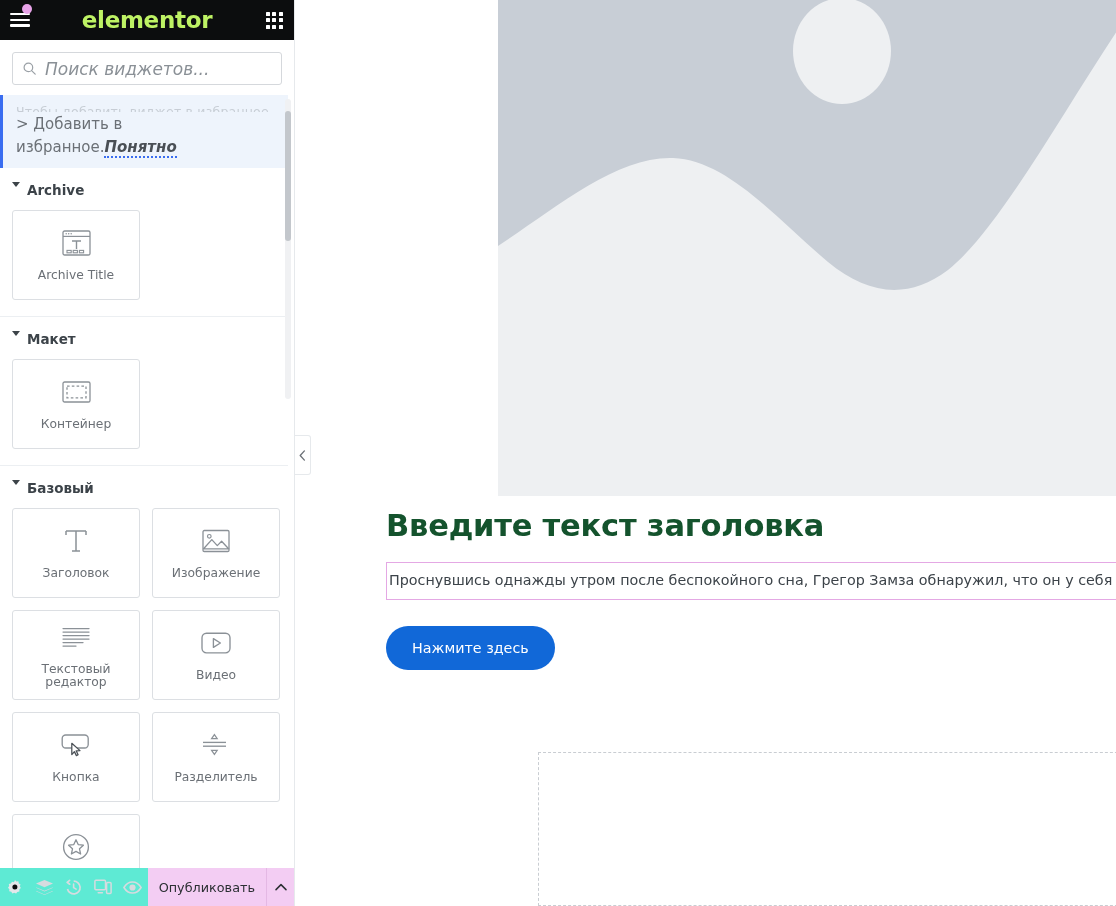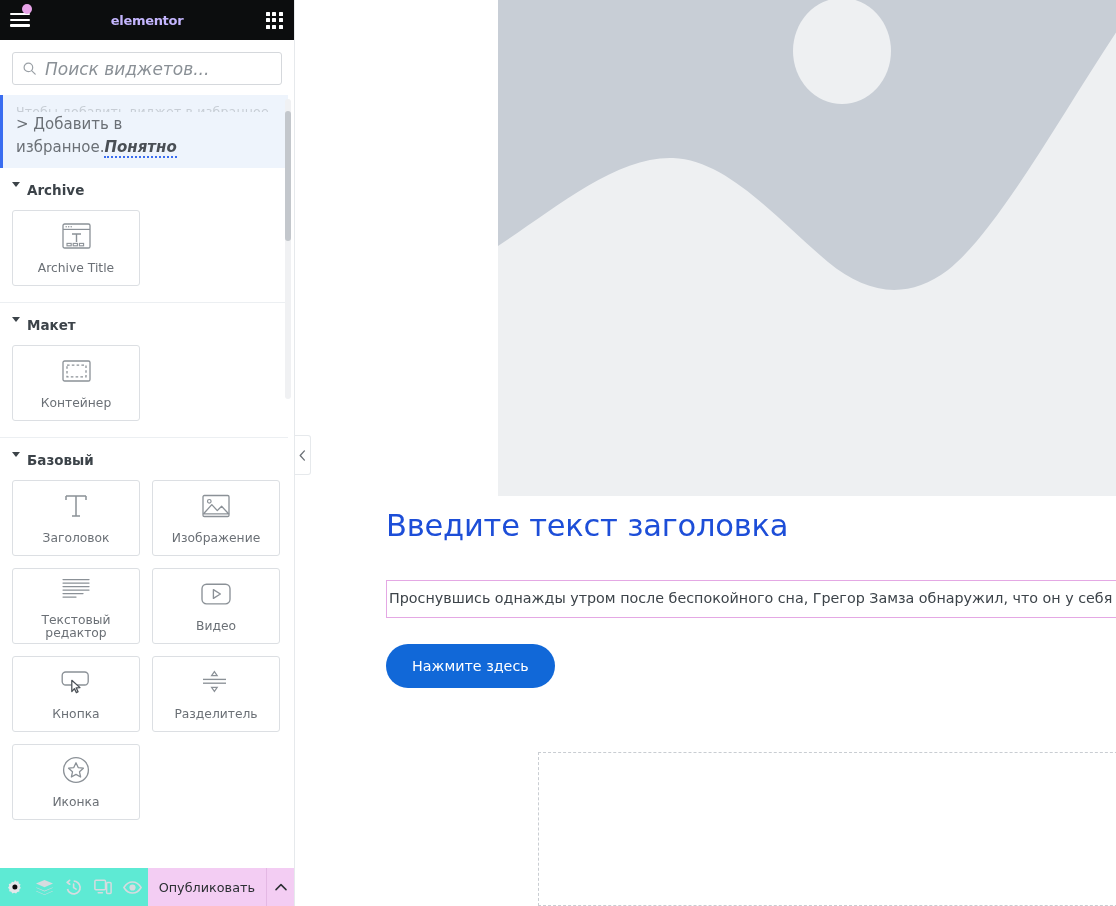--- a/index.html
+++ b/index.html
@@ -25,21 +25,21 @@
   .burger { width: 20px; height: 14px; position: relative; }
   .burger i { position: absolute; left: 0; width: 20px; height: 2.4px;
     background: #ffffff; border-radius: 1px; display: block; }
   .burger i:nth-child(1) { top: 0; }
   .burger i:nth-child(2) { top: 5.6px; }
   .burger i:nth-child(3) { top: 11.2px; }
   .notif-dot { position: absolute; top: 4px; right: 8px; width: 10px; height: 10px;
     border-radius: 50%; background: #e8a3e8; }
   #elementor-logo {
     position: absolute; left: 0; right: 0; text-align: center;
-    color: #c4b5fd; font-size: 13px; font-weight: 700; letter-spacing: -0.3px;
+    color: #bef264; font-size: 23px; font-weight: 700; letter-spacing: -0.3px;
     pointer-events: none;
   }
   .grid-icon { display: grid; grid-template-columns: repeat(3, 4px);
     grid-template-rows: repeat(3, 4px); gap: 2.5px; }
   .grid-icon span { width: 4px; height: 4px; background: #ffffff; border-radius: 0.5px; }
 
   
   #search-wrap { padding: 12px 12px 10px 12px; background: #fff; flex: 0 0 auto; }
   #search-box {
     display: flex; align-items: center; gap: 9px; height: 33px;
@@ -74,21 +74,21 @@
 
   .section { border-bottom: 1px solid #eceff2; padding: 14px 12px 16px 12px; }
   .section-title {
     display: flex; gap: 7px; font-size: 13.5px; font-weight: 700;
     color: #3c4349; margin-bottom: 12px; cursor: pointer; user-select: none;
   }
   .caret { width: 0; height: 0; border-left: 4.5px solid transparent;
     border-right: 4.5px solid transparent; border-top: 5.5px solid #3c4349; }
   .wgrid { display: grid; grid-template-columns: repeat(2, 128px); gap: 12px 12px; }
   .widget {
-    height: 76px; border: 1px solid #dcdfe3; border-radius: 3px; background: #fff;
+    height: 90px; border: 1px solid #dcdfe3; border-radius: 3px; background: #fff;
     display: flex; flex-direction: column; align-items: center; justify-content: center;
     gap: 11px; cursor: grab;
   }
   .widget .wicon { height: 30px; display: flex; align-items: center; justify-content: center; }
   .widget .wlabel { font-size: 12.3px; color: #6b7076; text-align: center; line-height: 1;
     padding: 0 4px; }
 
   
   #panel-sb {
     position: absolute; right: 3px; top: 4px; width: 6px; height: 300px;
@@ -121,22 +121,22 @@
   #publish-caret { width: 28px; display: flex; align-items: center; justify-content: center;
     cursor: pointer; border-left: 1px solid #e4b8e4; }
 
   
   #canvas { position: absolute; left: 295px; top: 0; right: 0; bottom: 0;
     background: #ffffff; overflow: hidden; }
   #hero-img { position: absolute; left: 203px; top: 0; width: 621px; height: 496px;
     background: #eef0f2; overflow: hidden; }
   #content { position: absolute; left: 91px; top: 508px; right: 0; }
   #heading {
-    font-size: 30.5px; font-weight: 400; color: #1d4ed8; line-height: 1.18;
-    letter-spacing: -0.2px; margin-bottom: 36px;
+    font-size: 30.5px; font-weight: 700; color: #14532d; line-height: 1.18;
+    letter-spacing: -0.2px; margin-bottom: 18px;
   }
   #para-box { border: 1px solid #e4a8e4; padding: 7px 1px 8px 2px;
     margin-right: -1px; }
   #para { font-size: 14.3px; color: #3c4349; line-height: 1.45;
     white-space: nowrap; overflow: hidden; }
   #cta {
     display: inline-block; margin-top: 26px; background: #1168d8; color: #fff;
     font-size: 14.3px; font-weight: 400; padding: 14px 26px; border-radius: 26px;
     cursor: pointer; border: 0; font-family: inherit;
   }

